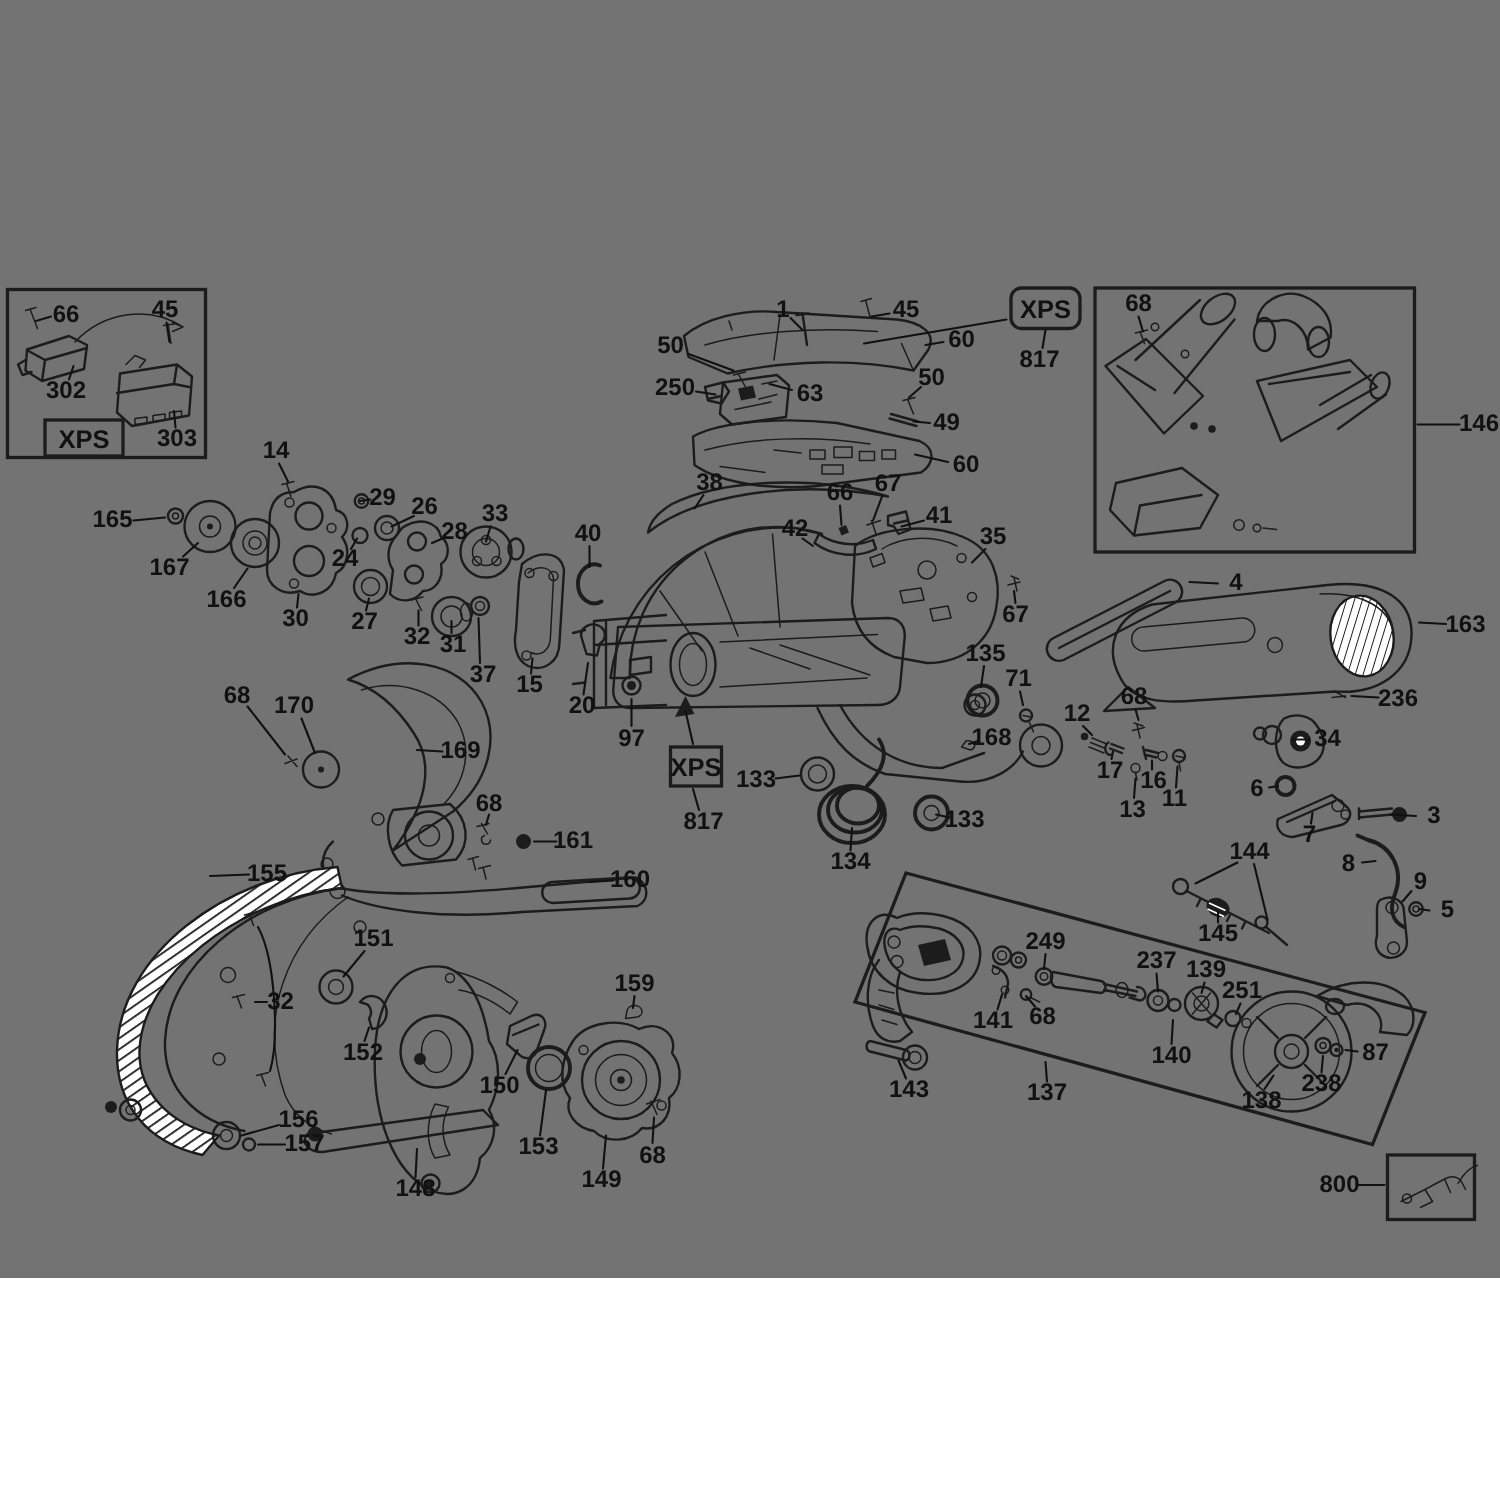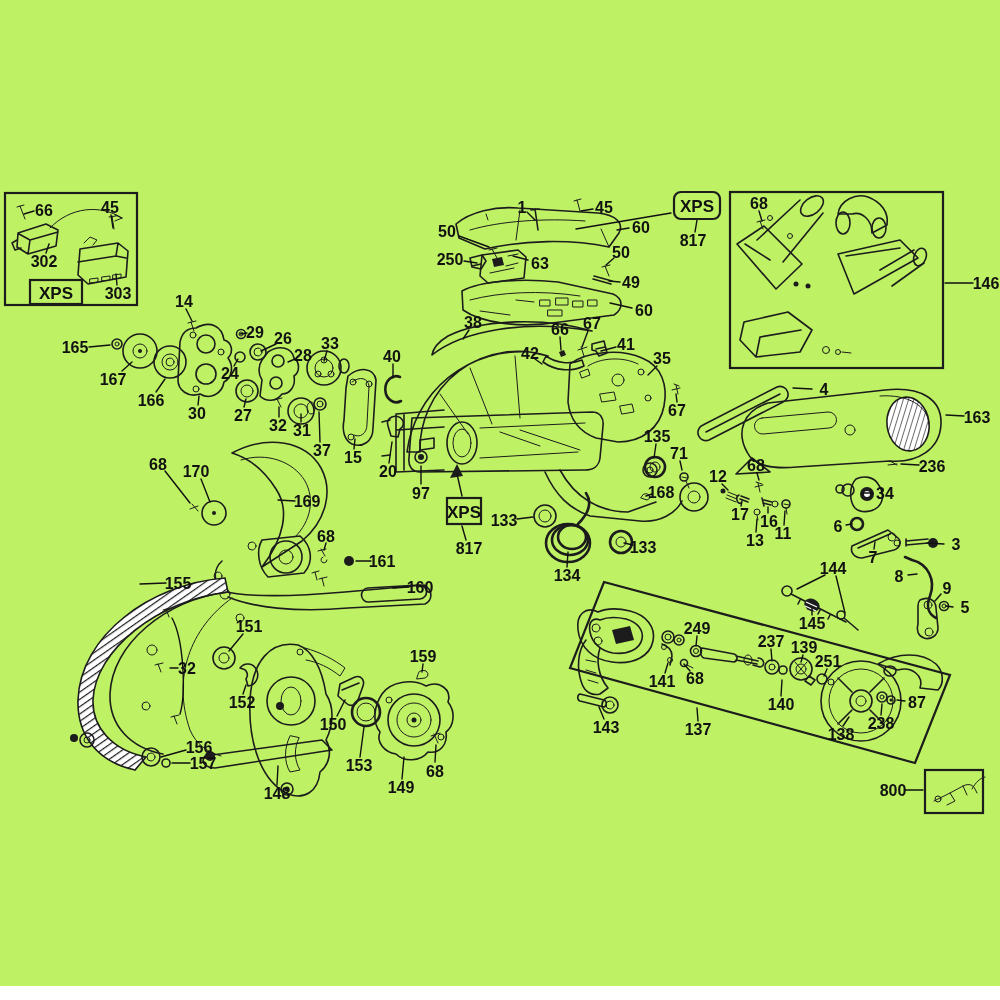--- a/index.html
+++ b/index.html
@@ -1,16 +1,16 @@
 <!DOCTYPE html>
 <html><head>
 <meta charset="utf-8">
 <style>
   html,body{margin:0;padding:0;background:#ffffff;}
-  .stage{position:relative;width:1000px;height:986px;background:#bef264;overflow:hidden;}
+  .stage{position:relative;width:1000px;height:852px;background:#737373;overflow:hidden;}
   svg{display:block;}
   .ln{fill:none;stroke:#1c1c1c;stroke-width:1.6;stroke-linecap:round;stroke-linejoin:round;}
   .ln2{fill:none;stroke:#1c1c1c;stroke-width:2.6;stroke-linecap:round;stroke-linejoin:round;}
   .thin{stroke-width:1;}
   .fillk{fill:#1c1c1c;stroke:none;}
   .frame{fill:none;stroke:#1c1c1c;stroke-width:2.2;}
   .hatchfill{fill:url(#hatch);stroke:#1c1c1c;stroke-width:1.6;}
   .hatchfill2{fill:url(#hatch2);stroke:#1c1c1c;stroke-width:1.6;}
   .part-label{font-family:"Liberation Sans",sans-serif;font-weight:bold;font-size:16px;fill:#111;text-anchor:middle;dominant-baseline:central;}
   .xps-label{font-family:"Liberation Sans",sans-serif;font-weight:bold;font-size:17px;fill:#111;text-anchor:middle;dominant-baseline:central;}

